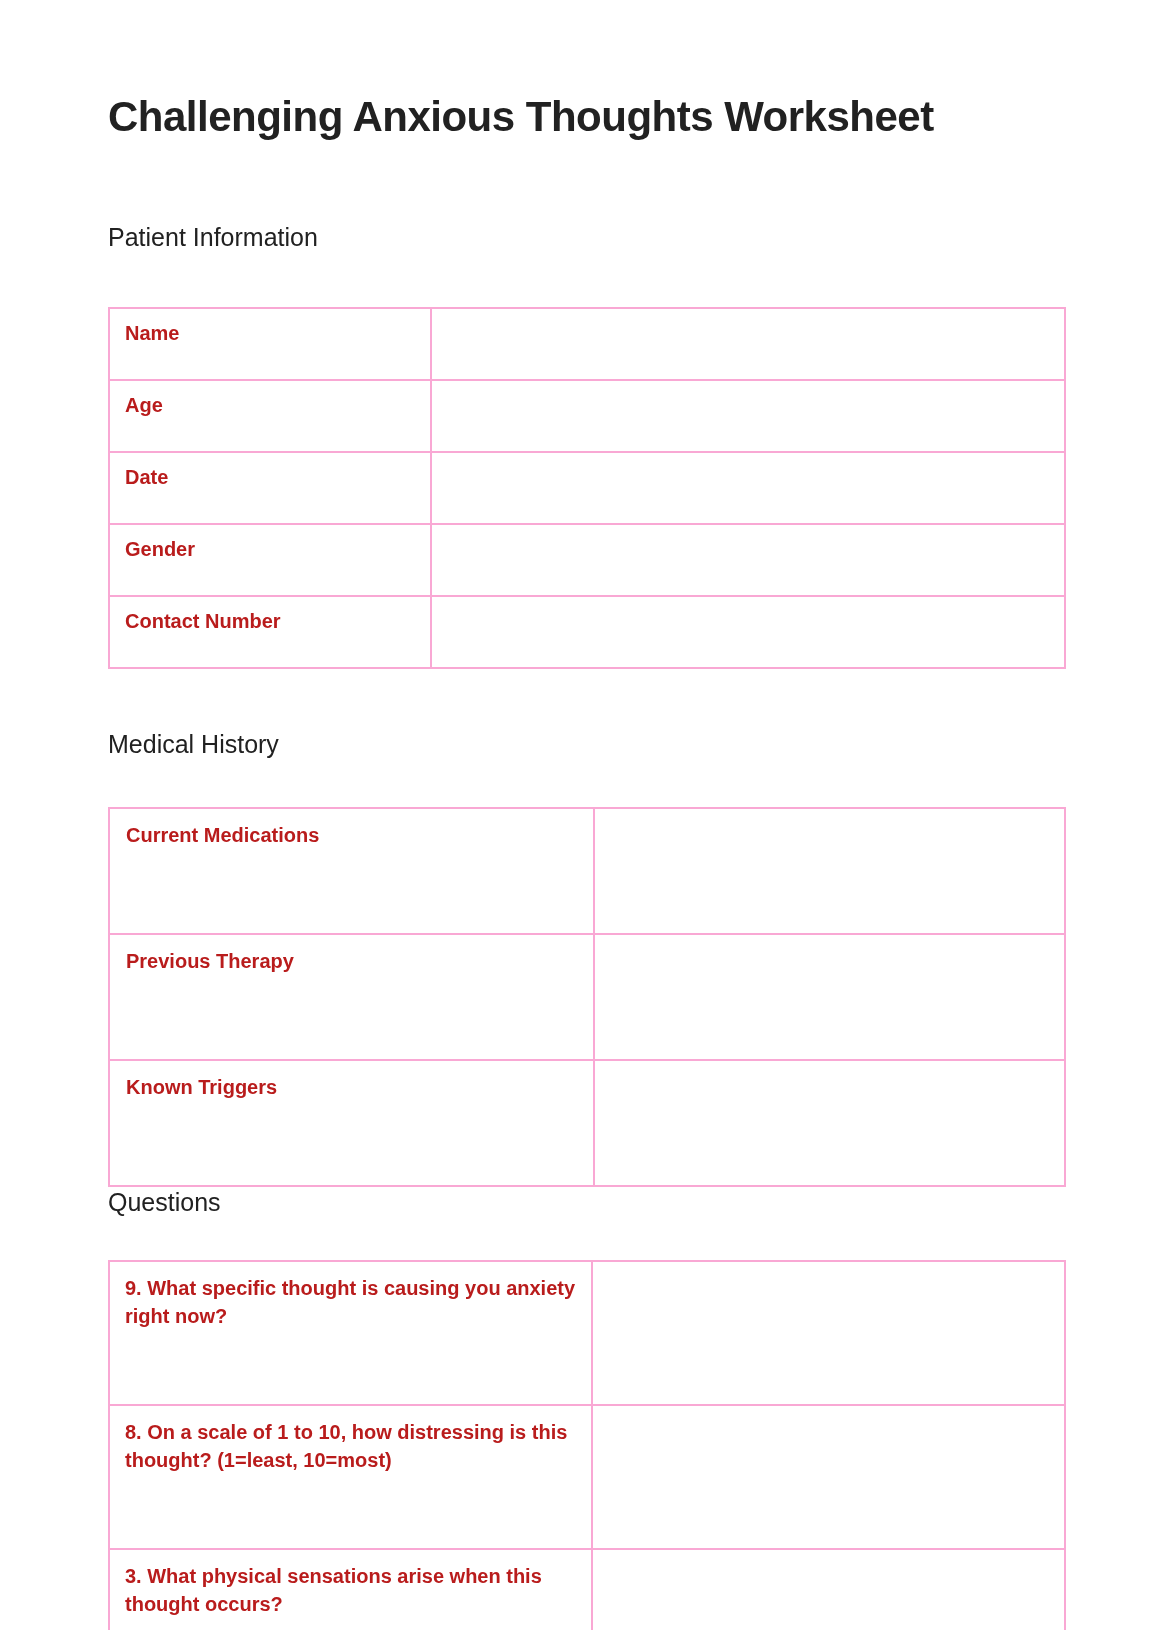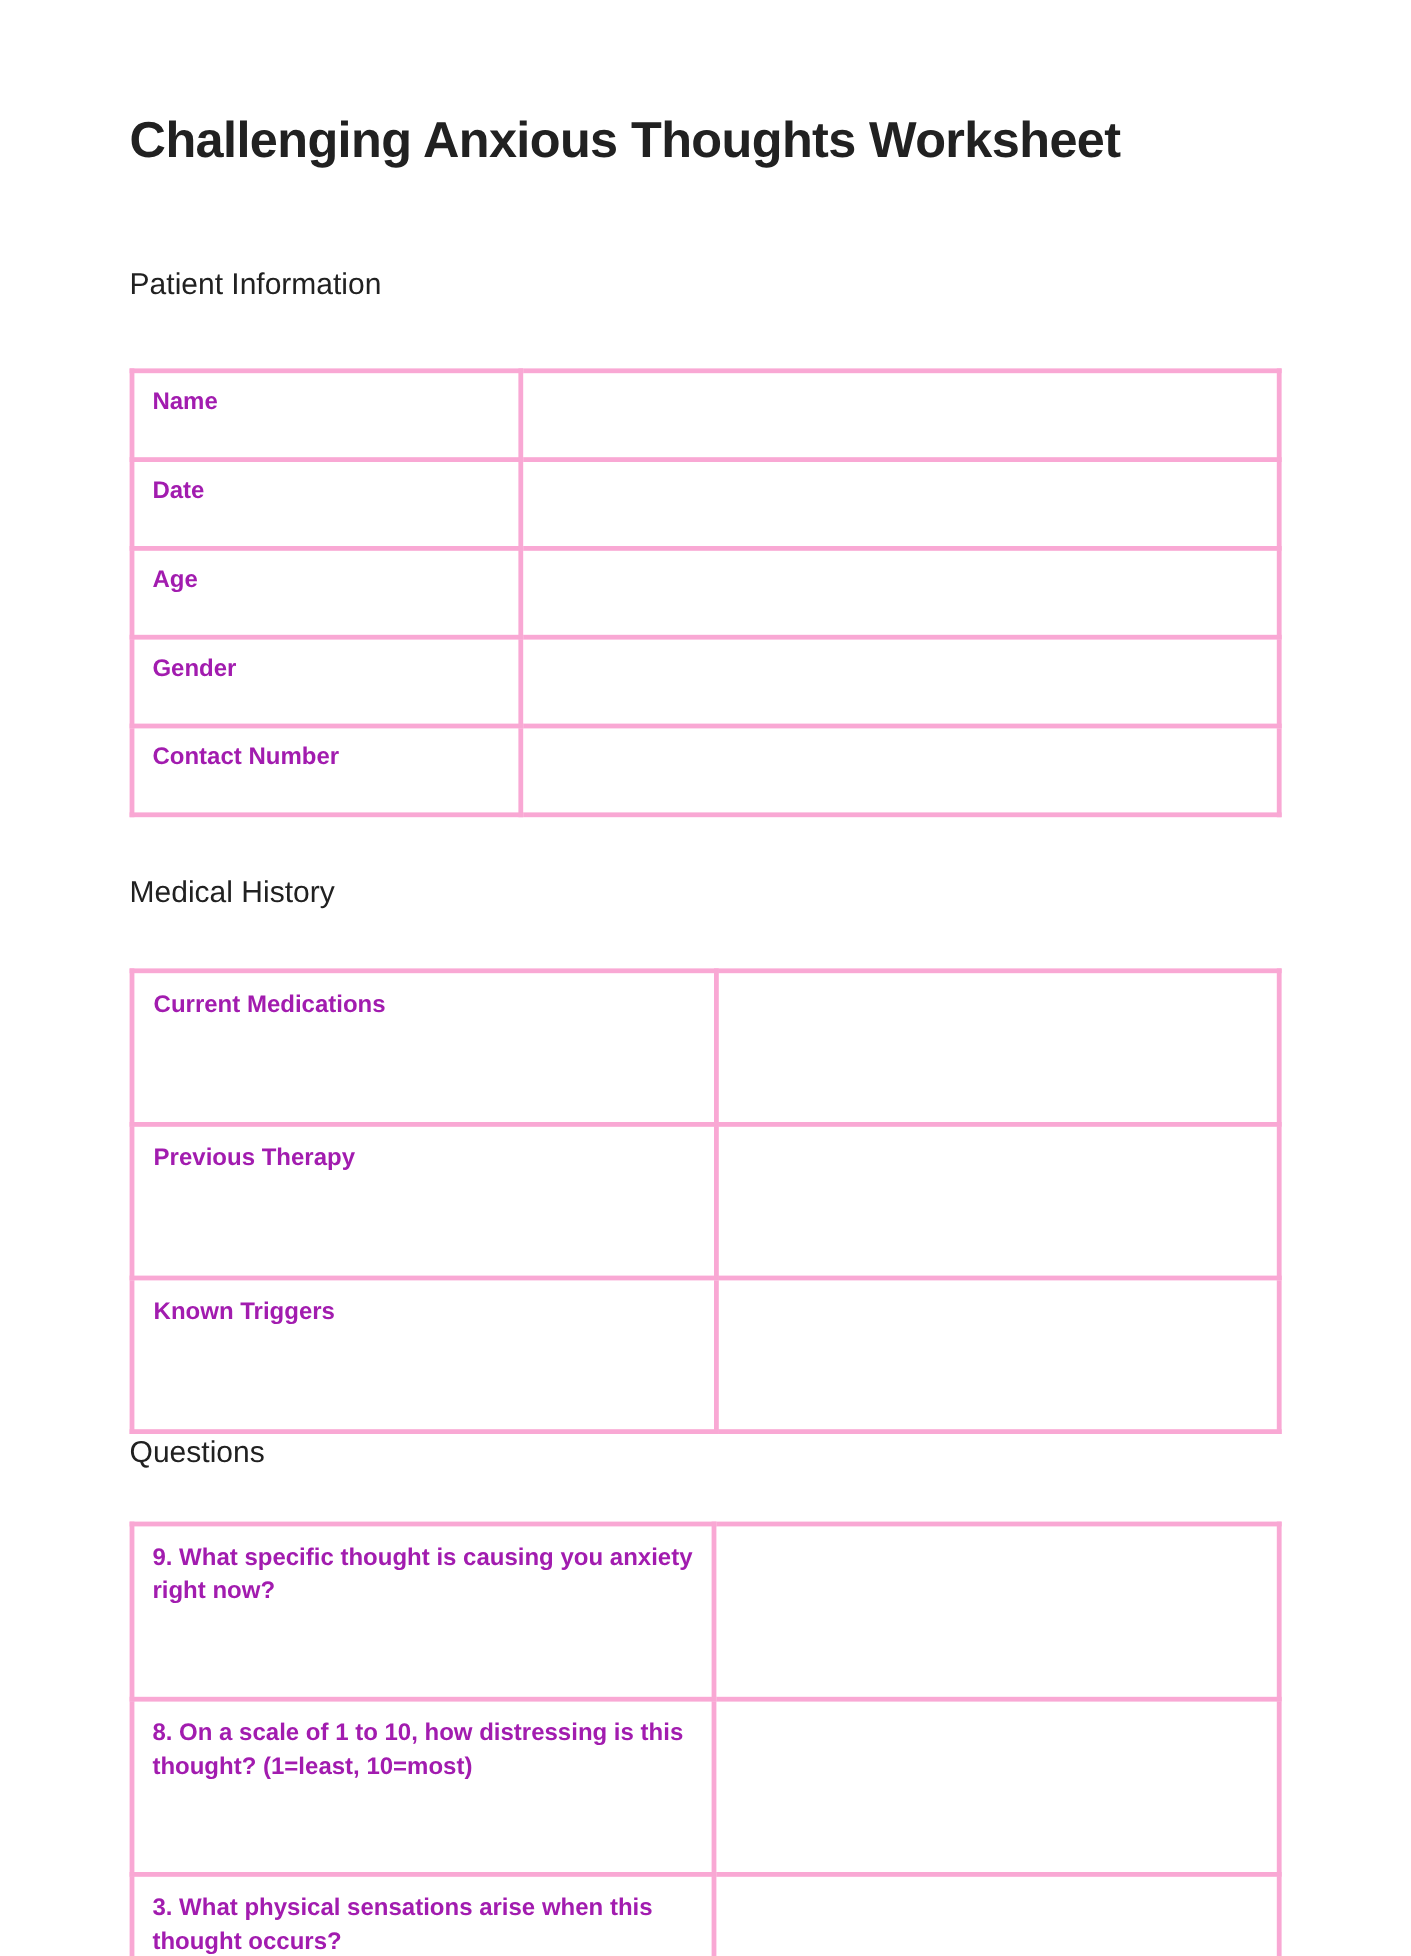--- a/index.html
+++ b/index.html
@@ -22,38 +22,38 @@
     text-align: left;
     margin-top: 92px;
     letter-spacing: -0.5px;
   }
   h2.section-heading {
     font-size: 25px;
     line-height: 30px;
     font-weight: normal;
   }
   .heading-patient   { margin-top: 80px; }
-  .heading-medical   { margin-top: 48px; }
+  .heading-medical   { margin-top: 60px; }
   .heading-questions { }
   table.sheet {
     border-collapse: collapse;
     table-layout: fixed;
     width: 956px;
     background: #ffffff;
   }
   .table-patient   { margin-top: 55px; }
   .table-medical   { margin-top: 48px; }
   .table-questions { margin-top: 43px; }
   table.sheet td {
-    border: 4px solid #f9a8d4;
+    border: 2px solid #f9a8d4;
     vertical-align: top;
     font-size: 20px;
     line-height: 28px;
     font-weight: bold;
-    color: #a21caf;
+    color: #b91c1c;
   }
   .table-patient td   { height: 50px;  padding: 10px 15px; }
   .table-medical td   { height: 100px; padding: 12px 16px; }
   .table-questions td { height: 118px; padding: 12px 15px; }
   .table-patient .col-label   { width: 290px; } 
   .table-medical .col-label,
   .table-questions .col-label { width: 451px; } 
   td.value-cell { background: #ffffff; }
 </style>
 </head>
@@ -65,25 +65,25 @@
 
   <section>
     <h2 class="section-heading heading-patient">Patient Information</h2>
     <table class="sheet table-patient">
       <tbody>
         <tr>
           <td class="col-label">Name</td>
           <td class="value-cell"></td>
         </tr>
         <tr>
-          <td class="col-label">Date</td>
+          <td class="col-label">Age</td>
           <td class="value-cell"></td>
         </tr>
         <tr>
-          <td class="col-label">Age</td>
+          <td class="col-label">Date</td>
           <td class="value-cell"></td>
         </tr>
         <tr>
           <td class="col-label">Gender</td>
           <td class="value-cell"></td>
         </tr>
         <tr>
           <td class="col-label">Contact Number</td>
           <td class="value-cell"></td>
         </tr>

